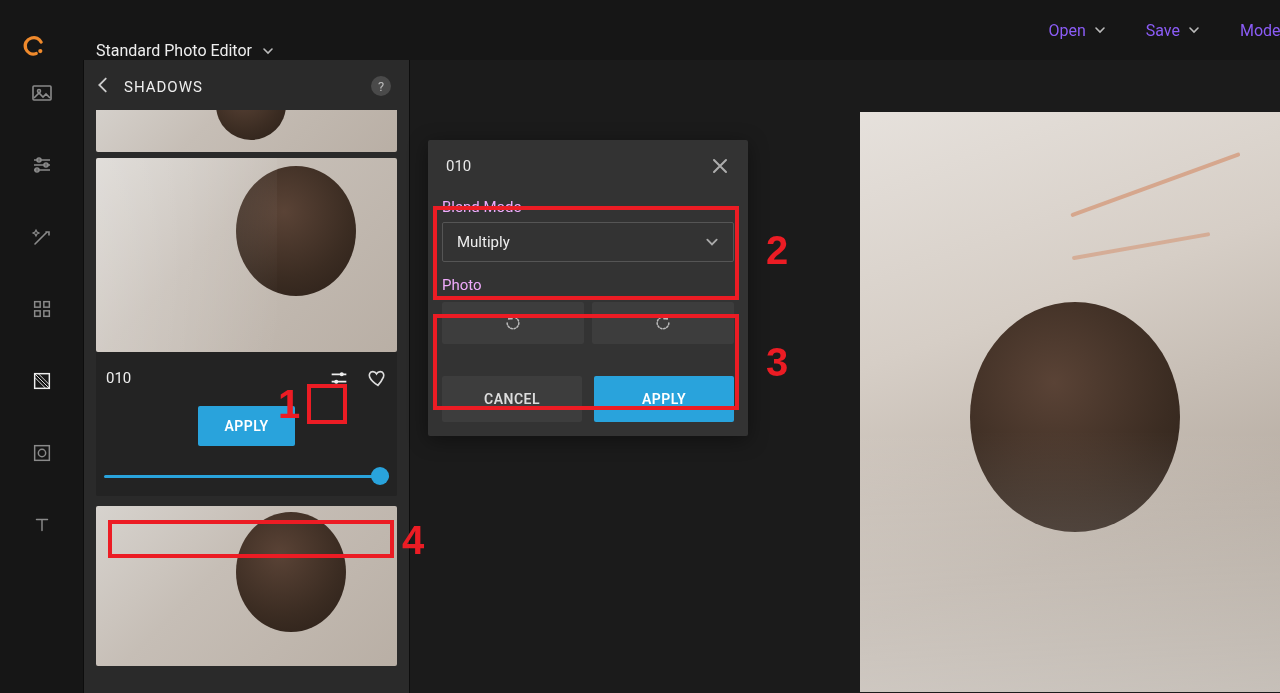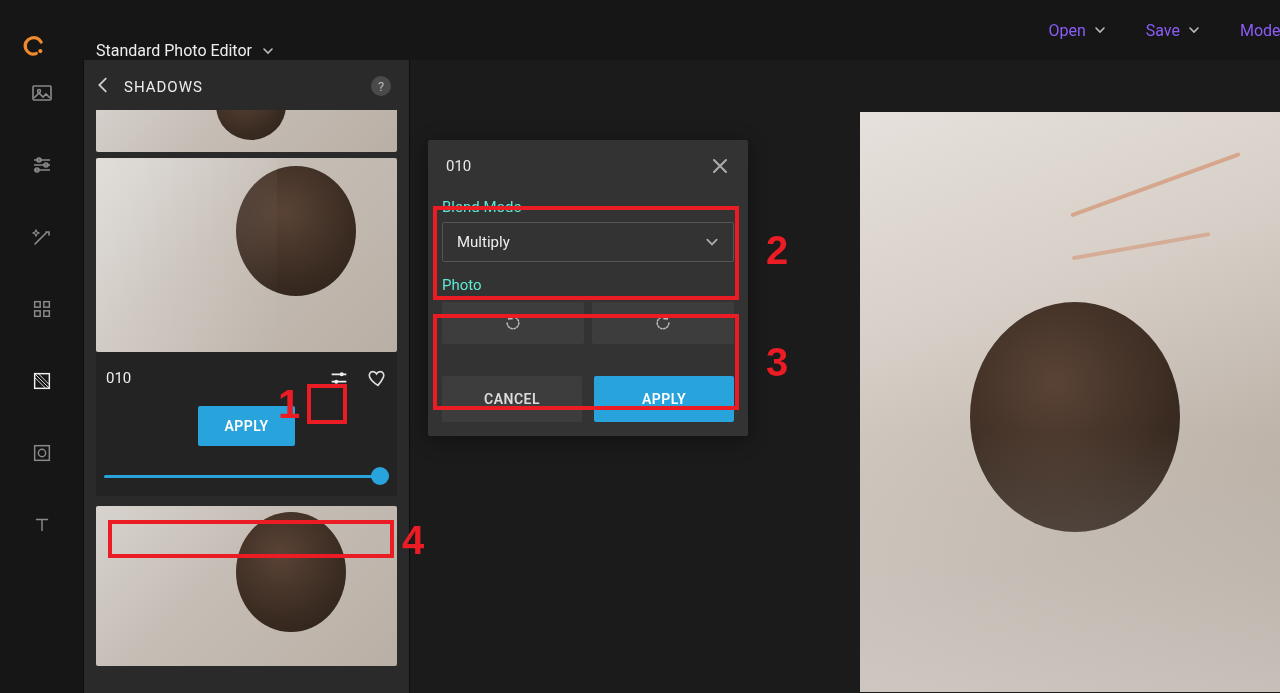--- a/index.html
+++ b/index.html
@@ -53,21 +53,21 @@
   .photo::before { content:""; position:absolute; right:40px; top:40px; width:180px; height:4px; background:rgba(210,130,90,.55); transform:rotate(-20deg); transform-origin:right; border-radius:2px;}
   .photo::after { content:""; position:absolute; right:70px; top:120px; width:140px; height:4px; background:rgba(210,130,90,.45); transform:rotate(-10deg); transform-origin:right; border-radius:2px;}
 
   
   .popover { position:absolute; left:428px; top:140px; width:320px; background:#333333; border-radius:2px; box-shadow:0 4px 20px rgba(0,0,0,.4); }
   .pop-head { display:flex; align-items:center; padding:16px 18px; }
   .pop-title { font-size:15px; color:#e8e8e8; }
   .pop-close { margin-left:auto; width:20px; height:20px; cursor:pointer; opacity:.8;}
   .pop-body { padding:6px 14px 18px; display:flex; flex-direction:column; gap:14px; }
 
-  .section-label { font-size:15px; color:#5eead4; margin-bottom:6px;}
+  .section-label { font-size:15px; color:#f0abfc; margin-bottom:6px;}
   .dropdown { border:1px solid #555; border-radius:2px; padding:10px 14px; display:flex; align-items:center; justify-content:space-between; cursor:pointer; background:#333;}
   .dropdown span { color:#eee; font-size:15px;}
 
   .rf-row { display:flex; gap:30px; }
   .rf-col { flex:1; }
   .btn-grid { display:flex; gap:8px; margin-top:8px;}
   .icon-btn { flex:1; height:42px; background:#3d3d3d; border:none; border-radius:2px; display:flex; align-items:center; justify-content:center; cursor:pointer;}
   .icon-btn svg { stroke:#bbb; fill:none;}
 
   .pop-actions { display:flex; gap:12px; padding:14px;justify-content:flex-end;}

